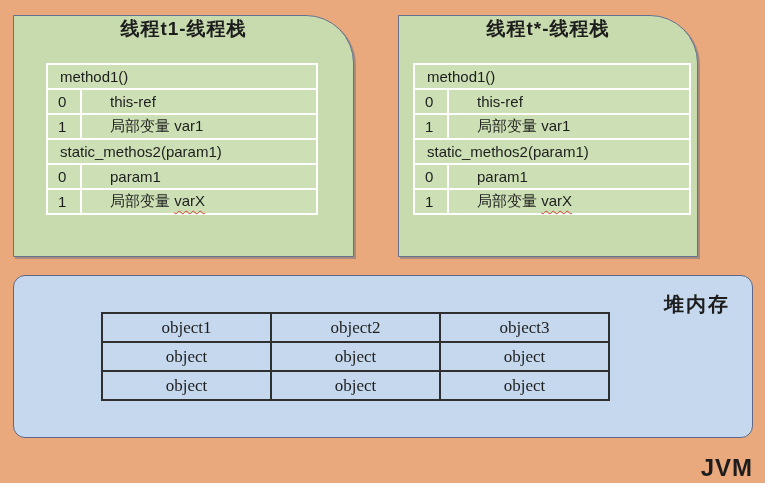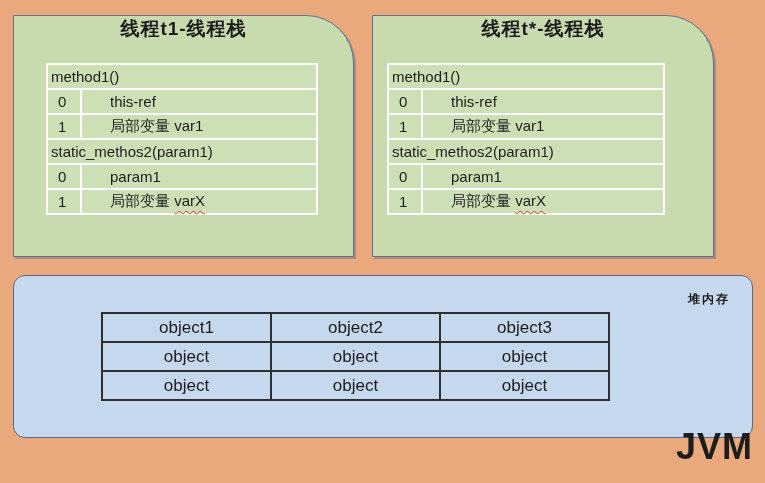--- a/index.html
+++ b/index.html
@@ -23,68 +23,69 @@
   }
   
   .stack-box{
     position:absolute;top:15px;height:242px;
     background:var(--stack-fill);
     border:1px solid var(--box-border);
     border-top-right-radius:48px;
     box-shadow:2px 2px 0 rgba(115,118,130,.55);
   }
   .stack-box.one{left:13px;width:341px;}
-  .stack-box.two{left:372px;width:342px;}
+  .stack-box.two{left:398px;width:300px;}
   .stack-title{
     text-align:center;
     font-size:19px;font-weight:600;letter-spacing:1px;
   }
   .stack-table{
     position:absolute;top:47px;
     border-collapse:collapse;
     background:var(--stack-cell);
   }
   .stack-box.one .stack-table{left:32px;width:272px;}
   .stack-box.two .stack-table{left:14px;width:278px;}
   .stack-table td{
     border:2px solid var(--stack-grid);
     height:25px;font-size:15px;
     padding:1px 6px 1px 10px;
     white-space:nowrap;
   }
   .stack-table td.idx{width:34px;}
   .stack-table td.val{padding-left:28px;}
-  .stack-table td.frame-header{padding-left:3px;}
+  .stack-table td.frame-header{padding-left:12px;}
   .u-solid{text-decoration-thickness:1px;text-underline-offset:2px;}
   .u-wavy{text-decoration:underline wavy var(--wavy);text-decoration-thickness:1px;text-underline-offset:4px;}
   
   .heap-box{
     position:absolute;left:13px;top:275px;width:740px;height:163px;
     background:var(--heap-fill);
     border:1.5px solid #5d6787;
     border-radius:12px;
   }
   .heap-label{
     position:absolute;top:15px;right:22px;
-    font-size:12px;font-weight:600;letter-spacing:2px;
+    font-size:20px;font-weight:600;letter-spacing:2px;
   }
   .heap-table{
     position:absolute;left:87px;top:36px;
     border-collapse:collapse;
   }
   .heap-table td{
     border:2px solid var(--table-border);
     width:169px;height:29px;
     text-align:center;font-size:17px;
     padding:0 4px;
+    font-family:Liberation Serif, serif;
   }
   
   .jvm-label{
-    position:absolute;right:12px;bottom:15px;
-    font-size:36px;font-weight:700;letter-spacing:1px;
+    position:absolute;right:12px;bottom:1px;
+    font-size:24px;font-weight:700;letter-spacing:1px;
   }
 </style>
 </head>
 <body>
 
 <div class="canvas">
 
   <div class="stack-box one">
     <div class="stack-title">线程t1-线程栈</div>
     <table class="stack-table">

